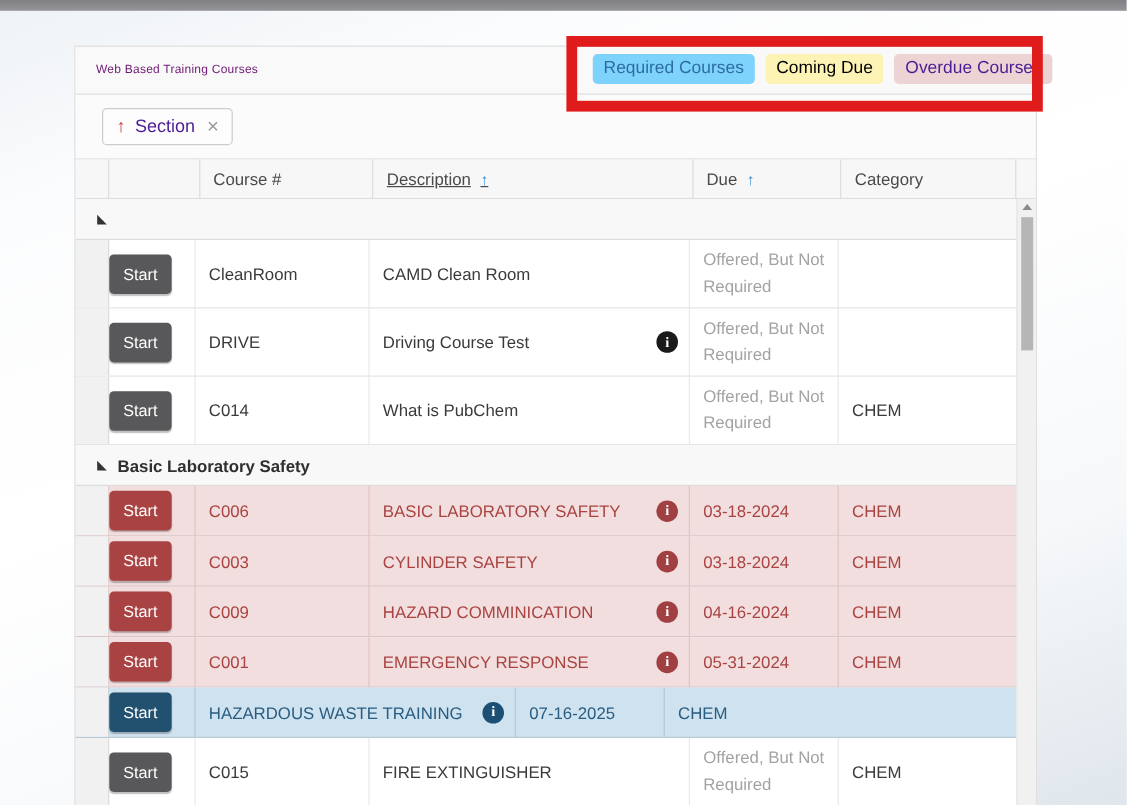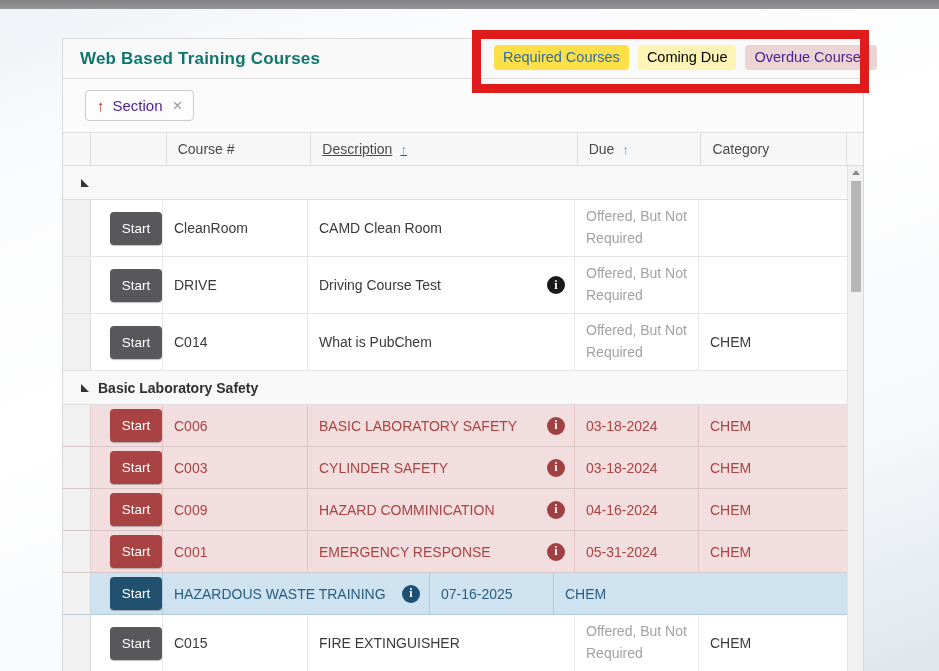--- a/index.html
+++ b/index.html
@@ -10,25 +10,25 @@
     background:linear-gradient(160deg,#eef2f6 0%, #fbfcfd 18%, #ffffff 45%, #f6f8fa 75%, #dfe6ec 100%);
   }
   .topbar { position:absolute; left:0; top:0; width:939px; height:9px;
     background:linear-gradient(to bottom,#808083,#96969a); }
 
   .panel { position:absolute; left:62px; top:38px; width:802px; height:648px;
     background:#fff; border:1px solid #d9d9d9; }
 
   .panel-header { height:40px; background:#f9f9f9; border-bottom:1px solid #ddd;
     display:flex; align-items:center; }
-  .panel-title { font-size:17px; font-weight:bold; color:#0f766e; padding-left:17px; letter-spacing:.2px; }
+  .panel-title { font-size:10px; font-weight:normal; color:#701a75; padding-left:17px; letter-spacing:.2px; }
 
   .legend { position:absolute; left:494px; top:45px; display:flex; gap:9px; z-index:5; }
   .badge { font-size:14.5px; padding:4px 9px 5px; border-radius:4px; white-space:nowrap; }
-  .badge-required { background:#fde047; color:#2e6da4;text-align:center; }
+  .badge-required { background:#7dd3fc; color:#2e6da4;text-align:center; }
   .badge-coming   { background:#fcf3b4; color:#000000; }
   .badge-overdue  { background:#ecd4d4; color:#4c1d95; }
 
   .annotation-rect { position:absolute; left:472px; top:30px; width:397px; height:63px;
     border:9px solid #e01b1b; z-index:10; pointer-events:none; }
 
   .filter-bar { height:53px; background:#fbfbfb; }
   .chip { display:inline-flex; align-items:center; gap:8px; margin:11px 0 0 22px;
     height:31px; padding:0 11px; background:#fdfdfd; border:1px solid #ccc; border-radius:4px; cursor:pointer; }
   .chip-sort { color:#c9302c; font-size:15px; font-weight:bold; }
@@ -52,21 +52,21 @@
     display:flex; align-items:center; padding-left:18px; gap:9px; }
   .tri { width:0; height:0; border-bottom:8px solid #333; border-right:8px solid transparent; cursor:pointer; }
   .group-label { font-size:14px; font-weight:bold; color:#2f2f2f; }
 
   .tr { display:flex; border-bottom:1px solid rgba(0,0,0,0.10); }
   .row-tall { height:57px; }
   .row-compact { height:42px; }
   .td { border-right:1px solid rgba(0,0,0,0.09); display:flex; align-items:center;
     font-size:14px; color:#3a3a3a; padding-left:11px; overflow:hidden; }
   .td.cell-indent { width:28px; background:#f1f1f1; padding-left:0; border-right:1px solid #ddd; }
-  .td.cell-btn { width:72px; padding-left:0; justify-content:flex-end; }
+  .td.cell-btn { width:72px; padding-left:0; justify-content:flex-start; }
   .td.cell-course { width:145px; }
   .td.cell-desc { width:267px; justify-content:space-between; padding-right:9px; }
   .td.cell-due { width:124px; }
   .td.cell-cat { width:146px; border-right:none; }
 
   .start-btn { width:52px; height:33px; border:none; border-radius:4px;
     background:#58585a; color:#fff; font-size:13.5px; font-family:"Liberation Sans",sans-serif;
     cursor:pointer; box-shadow:0 1px 1px rgba(0,0,0,0.25); }
 
   .offered { color:#a3a3a3; line-height:1.55; padding-right:8px; }

